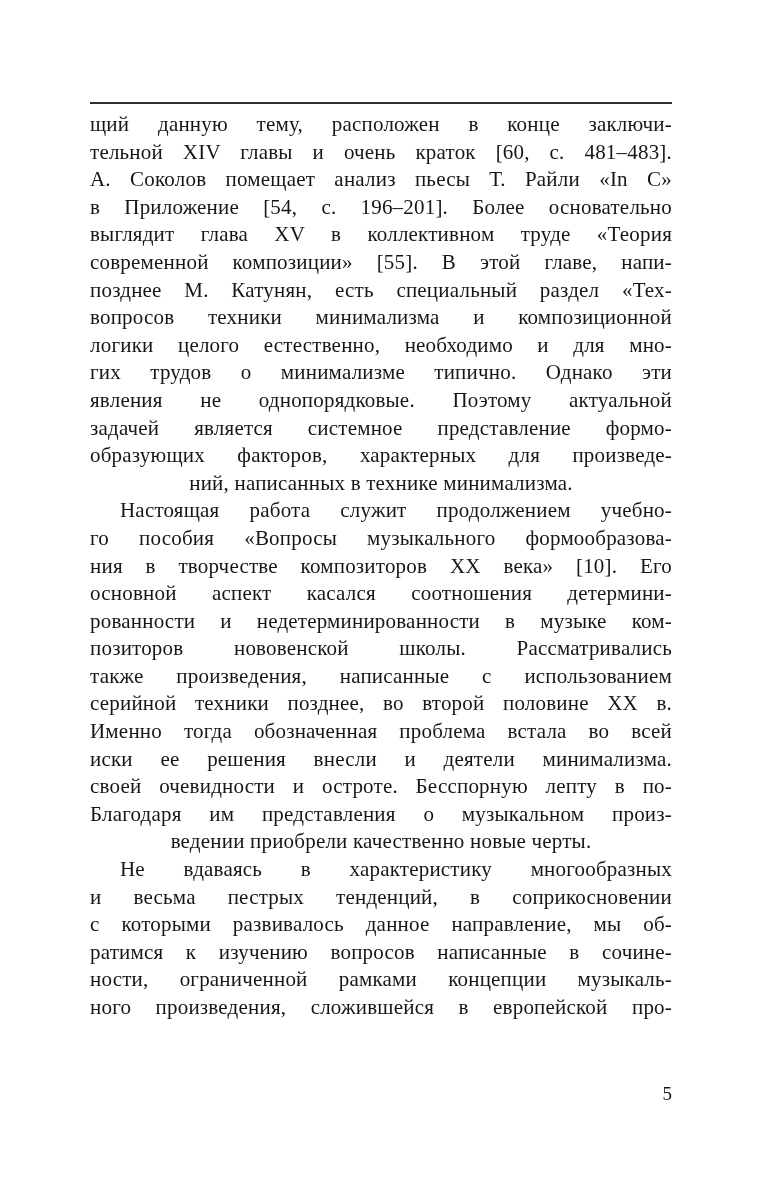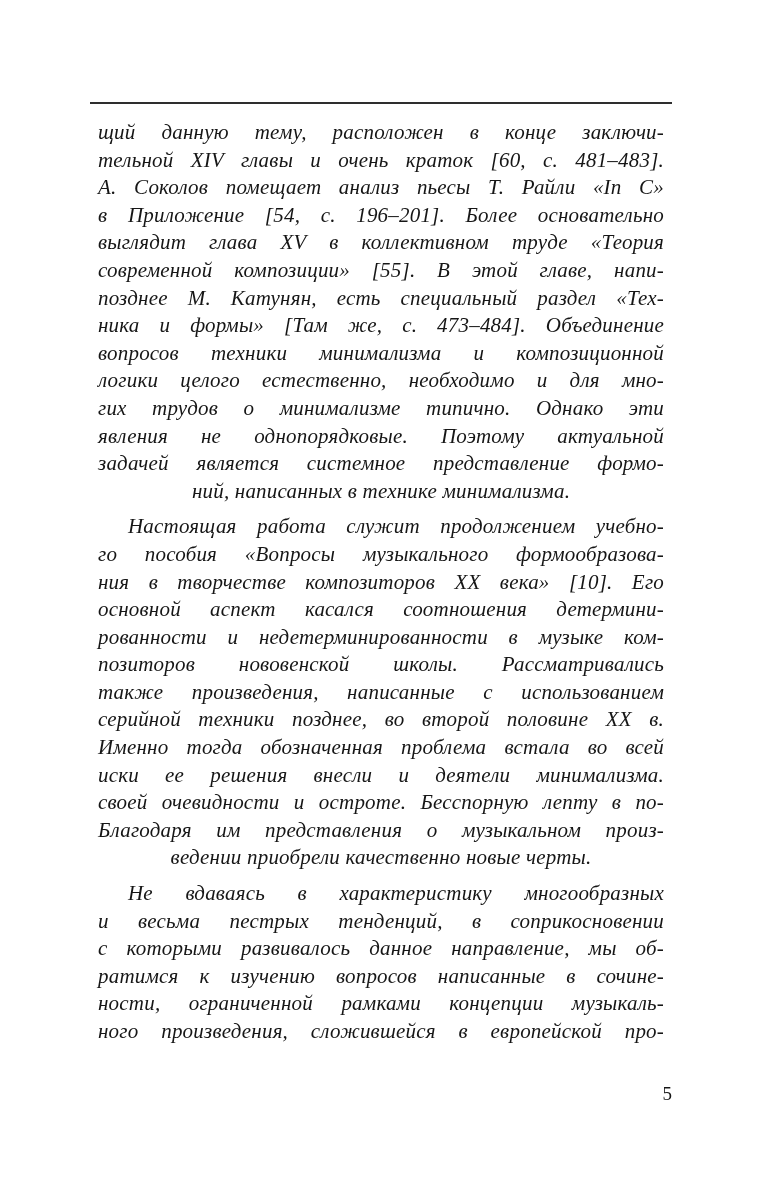--- a/index.html
+++ b/index.html
@@ -27,23 +27,22 @@
   .body-text {
     position: absolute;
     left: 90px;
     top: 111px;
     width: 582px;
     font-size: 21px;
     line-height: 27.6px;
     letter-spacing: 0.2px;
   }
   .paragraph {
-    margin: 8px;
+    margin: 0;
     padding: 0;
-    font-style: italic;
   }
   .line {
     white-space: normal;
     text-align: center;
   }
   .line.justify {
     text-align: justify;
     text-align-last: justify;
     -moz-text-align-last: justify;
   }
@@ -68,26 +67,26 @@
   <div class="top-rule"></div>
   <div class="body-text">
       <div class="paragraph">
         <div class="line justify">щий данную тему, расположен в конце заключи-</div>
         <div class="line justify">тельной XIV главы и очень краток [60, с. 481–483].</div>
         <div class="line justify">А. Соколов помещает анализ пьесы Т. Райли «In C»</div>
         <div class="line justify">в Приложение [54, с. 196–201]. Более основательно</div>
         <div class="line justify">выглядит глава XV в коллективном труде «Теория</div>
         <div class="line justify">современной композиции» [55]. В этой главе, напи-</div>
         <div class="line justify">позднее М. Катунян, есть специальный раздел «Тех-</div>
-        <div class="line justify">ника и формы» [Там же, с. 473–484]. Объединение</div>
         <div class="line justify">вопросов техники минимализма и композиционной</div>
         <div class="line justify">логики целого естественно, необходимо и для мно-</div>
         <div class="line justify">гих трудов о минимализме типично. Однако эти</div>
         <div class="line justify">явления не однопорядковые. Поэтому актуальной</div>
         <div class="line justify">задачей является системное представление формо-</div>
+        <div class="line justify">образующих факторов, характерных для произведе-</div>
         <div class="line">ний, написанных в технике минимализма.</div>
       </div>
       <div class="paragraph">
         <div class="line justify indent">Настоящая работа служит продолжением учебно-</div>
         <div class="line justify">го пособия «Вопросы музыкального формообразова-</div>
         <div class="line justify">ния в творчестве композиторов XX века» [10]. Его</div>
         <div class="line justify">основной аспект касался соотношения детермини-</div>
         <div class="line justify">рованности и недетерминированности в музыке ком-</div>
         <div class="line justify">позиторов нововенской школы. Рассматривались</div>
         <div class="line justify">также произведения, написанные с использованием</div>

